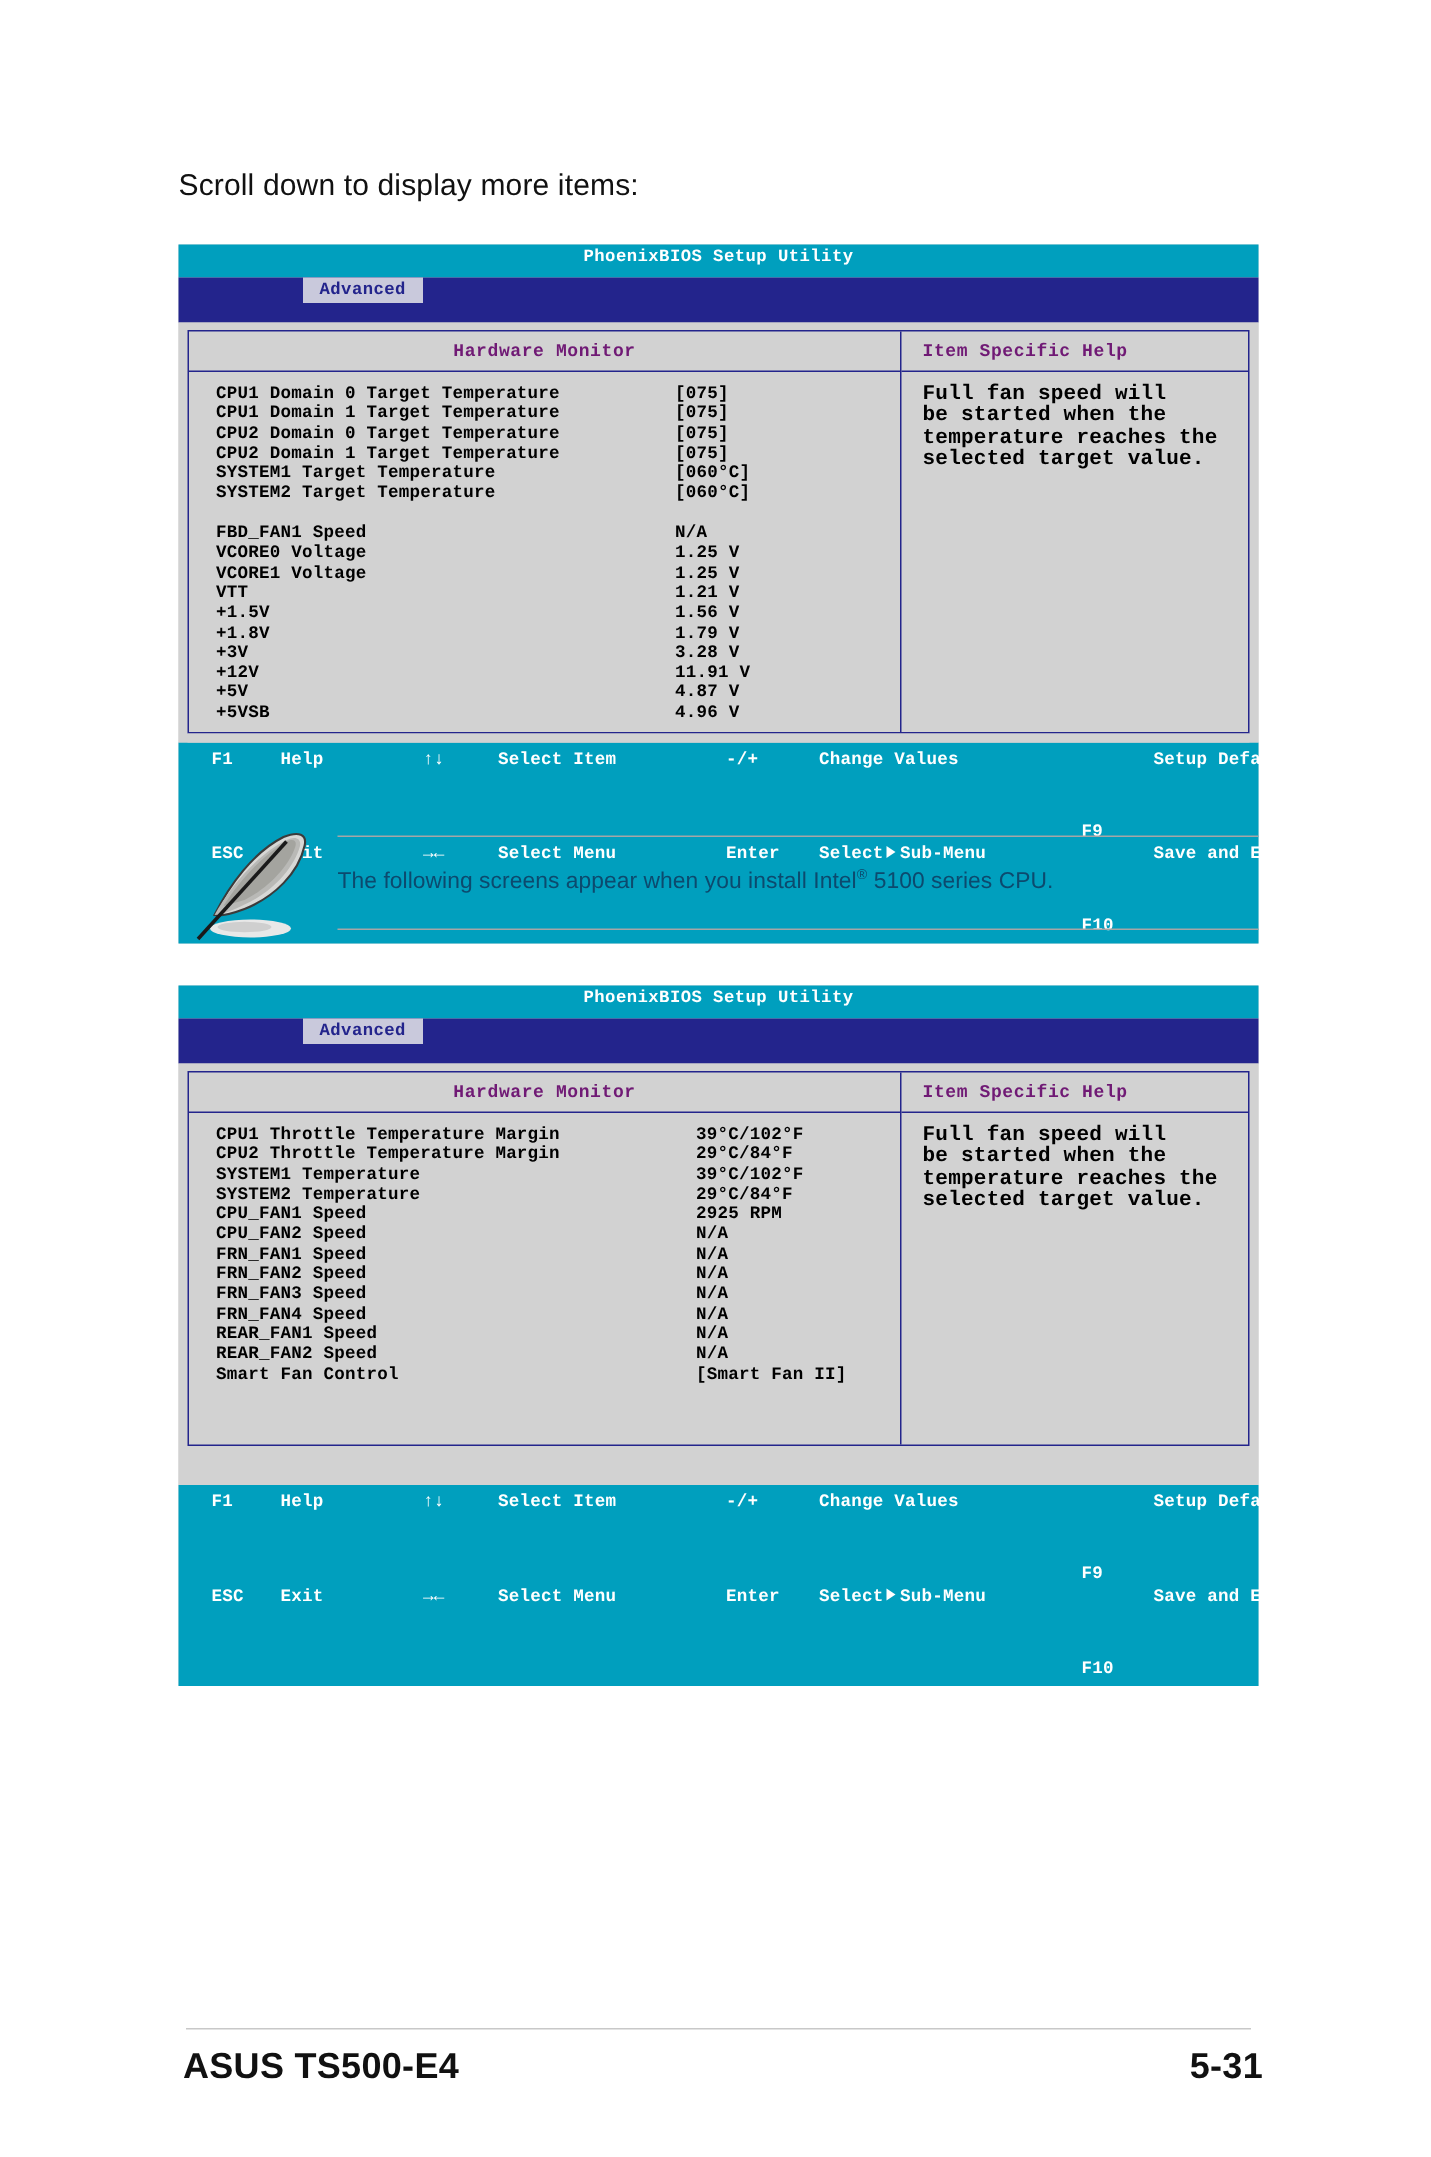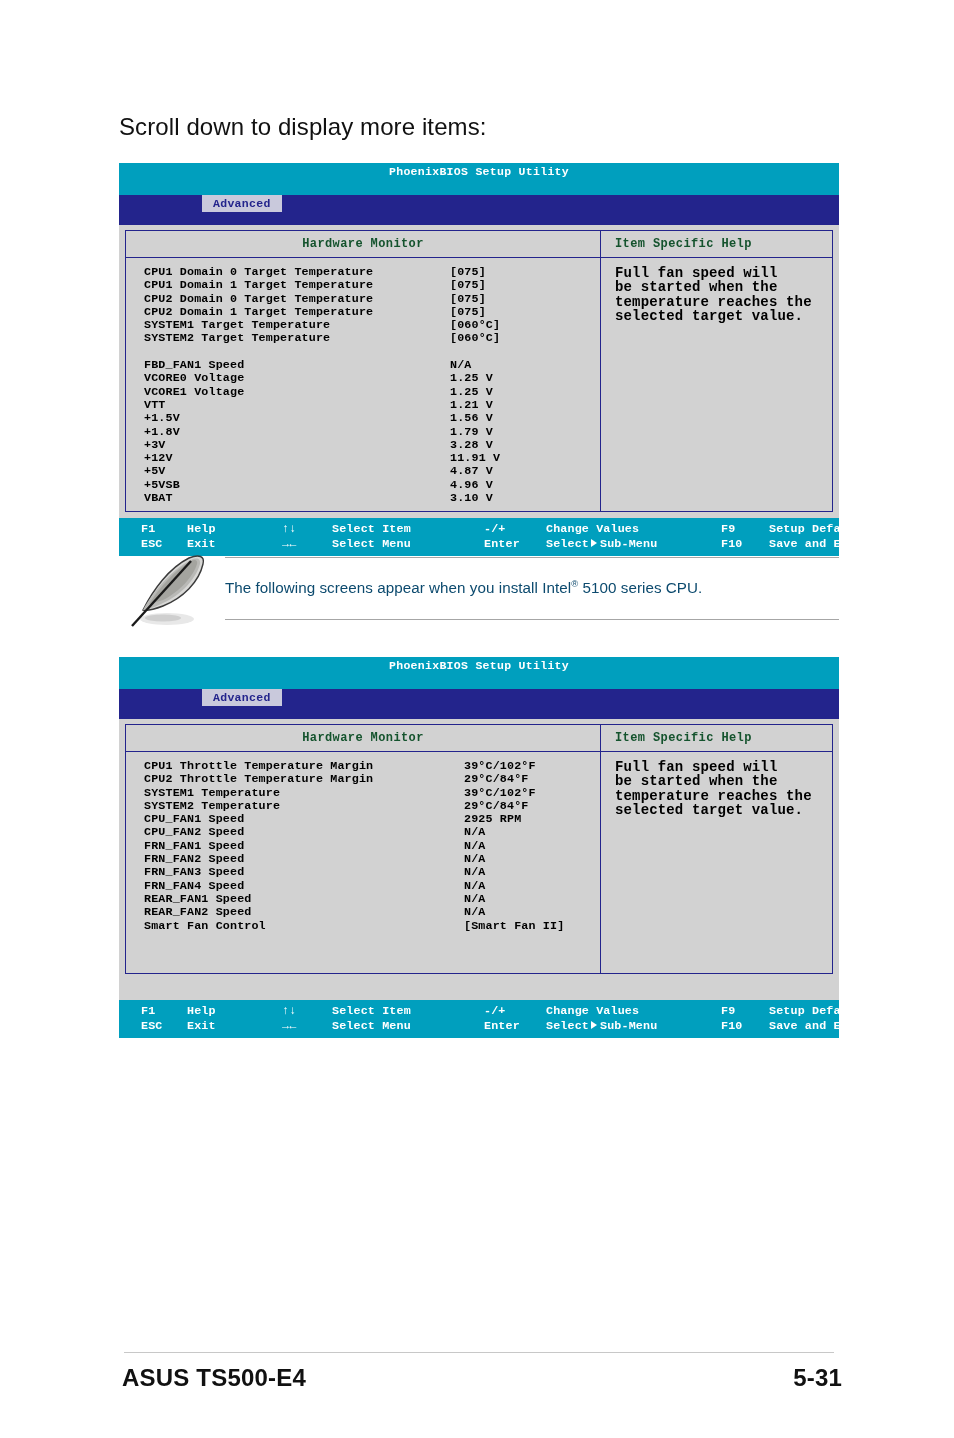--- a/index.html
+++ b/index.html
@@ -20,40 +20,40 @@
   .page {
     position: absolute;
     inset: 0;
   }
 
   
   .intro-heading {
     position: absolute;
     left: 119px;
     top: 113px;
-    font-size: 24px;
+    font-size: 20px;
     font-family: "Liberation Sans", sans-serif;
     color: #111111;
     letter-spacing: 0.1px;
     white-space: nowrap;
   }
 
   
   .bios {
     position: absolute;
     left: 119px;
     width: 720px;
     background: #d2d2d2;
     font-family: "Liberation Mono", monospace;
   }
   #bios-1 { top: 163px; }
   #bios-2 { top: 657px; }
 
   .bios-titlebar {
-    height: 32px;
+    height: 22px;
     background: #009fbe;
     color: #ffffff;
     font-size: 11.5px;
     font-weight: bold;
     line-height: 17px;
     text-align: center;
     letter-spacing: 0.3px;
   }
 
   .bios-menubar {
@@ -97,21 +97,21 @@
     flex: 1 1 auto;
     box-sizing: border-box;
   }
 
   .panel-head {
     height: 27px;
     line-height: 27px;
     border-bottom: 1px solid #23248c;
     font-size: 12px;
     font-weight: bold;
-    color: #14532d;
+    color: #701a75;
     letter-spacing: 0.4px;
     box-sizing: border-box;
   }
   .panel-main .panel-head { text-align: center; }
   .panel-help .panel-head { text-align: left; padding-left: 14px; font-family: Liberation Mono, monospace; }
 
   .panel-content {
     padding: 8px 0 6px 0;
     box-sizing: border-box;
   }
@@ -166,21 +166,21 @@
     display: flex;
     white-space: pre;
     padding-left: 22px;
   }
   .fk   { width: 46px; flex: 0 0 46px; }
   .fd1  { width: 95px; flex: 0 0 95px; }
   .farw { width: 50px; flex: 0 0 50px; }
   .fd2  { width: 152px; flex: 0 0 152px; }
   .fk2  { width: 62px; flex: 0 0 62px; }
   .fd3  { width: 175px; flex: 0 0 175px; }
-  .fk3  { width: 48px; flex: 0 0 48px; }
+  .fk3  { width: 48px; flex: 0 0 48px; margin-top: 48px; }
   .fd4  { flex: 0 0 auto; }
   .submenu-arrow {
     display: inline-block;
     width: 0; height: 0;
     border-left: 6px solid #ffffff;
     border-top: 4px solid transparent;
     border-bottom: 4px solid transparent;
     vertical-align: middle;
     margin: 0 3px 1px 2px;
   }
@@ -280,21 +280,20 @@
                 <div class="row"><span class="label">FBD_FAN1 Speed</span><span class="value">N/A</span></div>
                 <div class="row"><span class="label">VCORE0 Voltage</span><span class="value">1.25 V</span></div>
                 <div class="row"><span class="label">VCORE1 Voltage</span><span class="value">1.25 V</span></div>
                 <div class="row"><span class="label">VTT</span><span class="value">1.21 V</span></div>
                 <div class="row"><span class="label">+1.5V</span><span class="value">1.56 V</span></div>
                 <div class="row"><span class="label">+1.8V</span><span class="value">1.79 V</span></div>
                 <div class="row"><span class="label">+3V</span><span class="value">3.28 V</span></div>
                 <div class="row"><span class="label">+12V</span><span class="value">11.91 V</span></div>
                 <div class="row"><span class="label">+5V</span><span class="value">4.87 V</span></div>
                 <div class="row"><span class="label">+5VSB</span><span class="value">4.96 V</span></div>
-                <div class="row"><span class="label">VBAT</span><span class="value">3.10 V</span></div>
               </div>
           </div>
         </div>
         <div class="panel-help">
           <div class="panel-head">Item Specific Help</div>
           <div class="panel-content">
             <div class="help-text">Full fan speed will
 be started when the
 temperature reaches the
 selected target value.</div>

